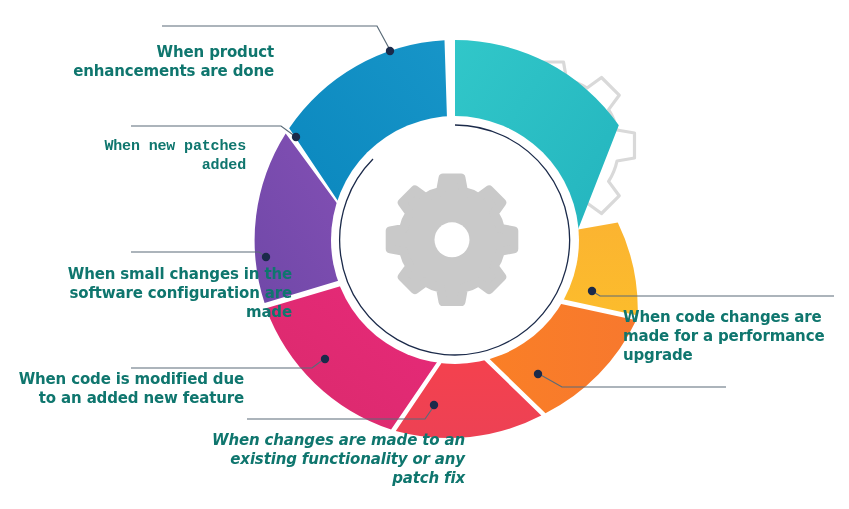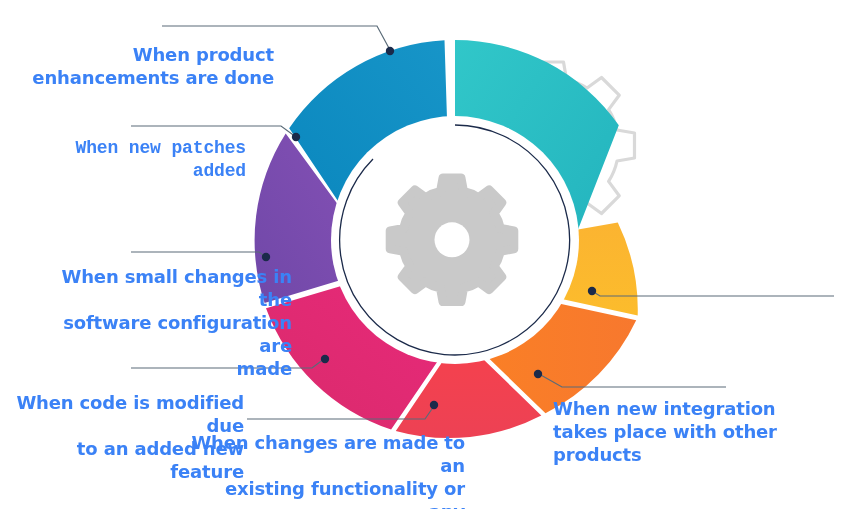--- a/index.html
+++ b/index.html
@@ -4,35 +4,35 @@
 <style>
   html,body{margin:0;padding:0;background:#ffffff;}
   body{
     width:849px;height:509px;overflow:hidden;position:relative;
     font-family:"DejaVu Sans","Liberation Sans",sans-serif;
   }
   #stage{position:absolute;inset:0;width:849px;height:509px;}
   svg.layer{position:absolute;left:0;top:0;width:849px;height:509px;}
   .lbl{
     position:absolute;
-    color:#3b82f6;
+    color:#0f766e;
     font-weight:700;
-    font-size:18px;
+    font-size:15px;
     line-height:1.28;
     letter-spacing:-0.15px;
     white-space:pre-line;
   }
   .lbl.r-align{text-align:right;}
   .lbl.l-align{text-align:left;}
   
   #lbl-0{left:18px;top:43px;width:256px;}
   #lbl-1{left:18px;top:137px;width:228px;font-family:Liberation Mono, monospace;}
   #lbl-2{left:10px;top:265px;width:234px;margin-left:48px;}
-  #lbl-3{left:10px;top:370px;width:234px;margin-top:21px;}
-  #lbl-4{left:190px;top:431px;width:275px;}
+  #lbl-3{left:10px;top:370px;width:234px;}
+  #lbl-4{left:190px;top:431px;width:275px;font-style:italic;}
   #lbl-5{left:553px;top:397px;width:230px;}
   #lbl-6{left:623px;top:308px;width:218px;}
 </style>
 </head>
 <body>
 
 <div id="stage">
 
   <svg class="layer" viewBox="0 0 849 509">
     <defs>
@@ -150,18 +150,18 @@
 software configuration are
 made</div>
 
   <div class="lbl r-align" id="lbl-3">When code is modified due
 to an added new feature</div>
 
   <div class="lbl r-align" id="lbl-4">When changes are made to an
 existing functionality or any
 patch fix</div>
 
-  <div class="lbl l-align" id="lbl-5">When new integration
-takes place with other
-products</div>
 
+  <div class="lbl l-align" id="lbl-6">When code changes are
+made for a performance
+upgrade</div>
 
 </div>
 
 </body></html>

